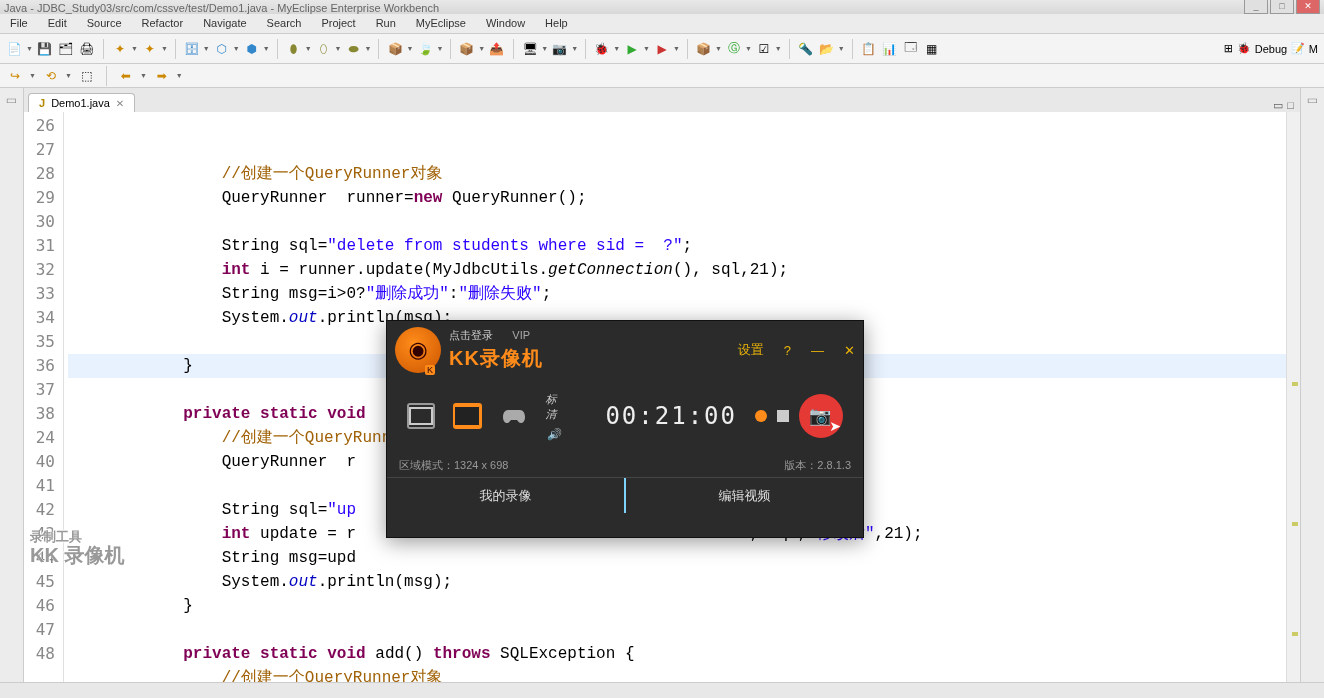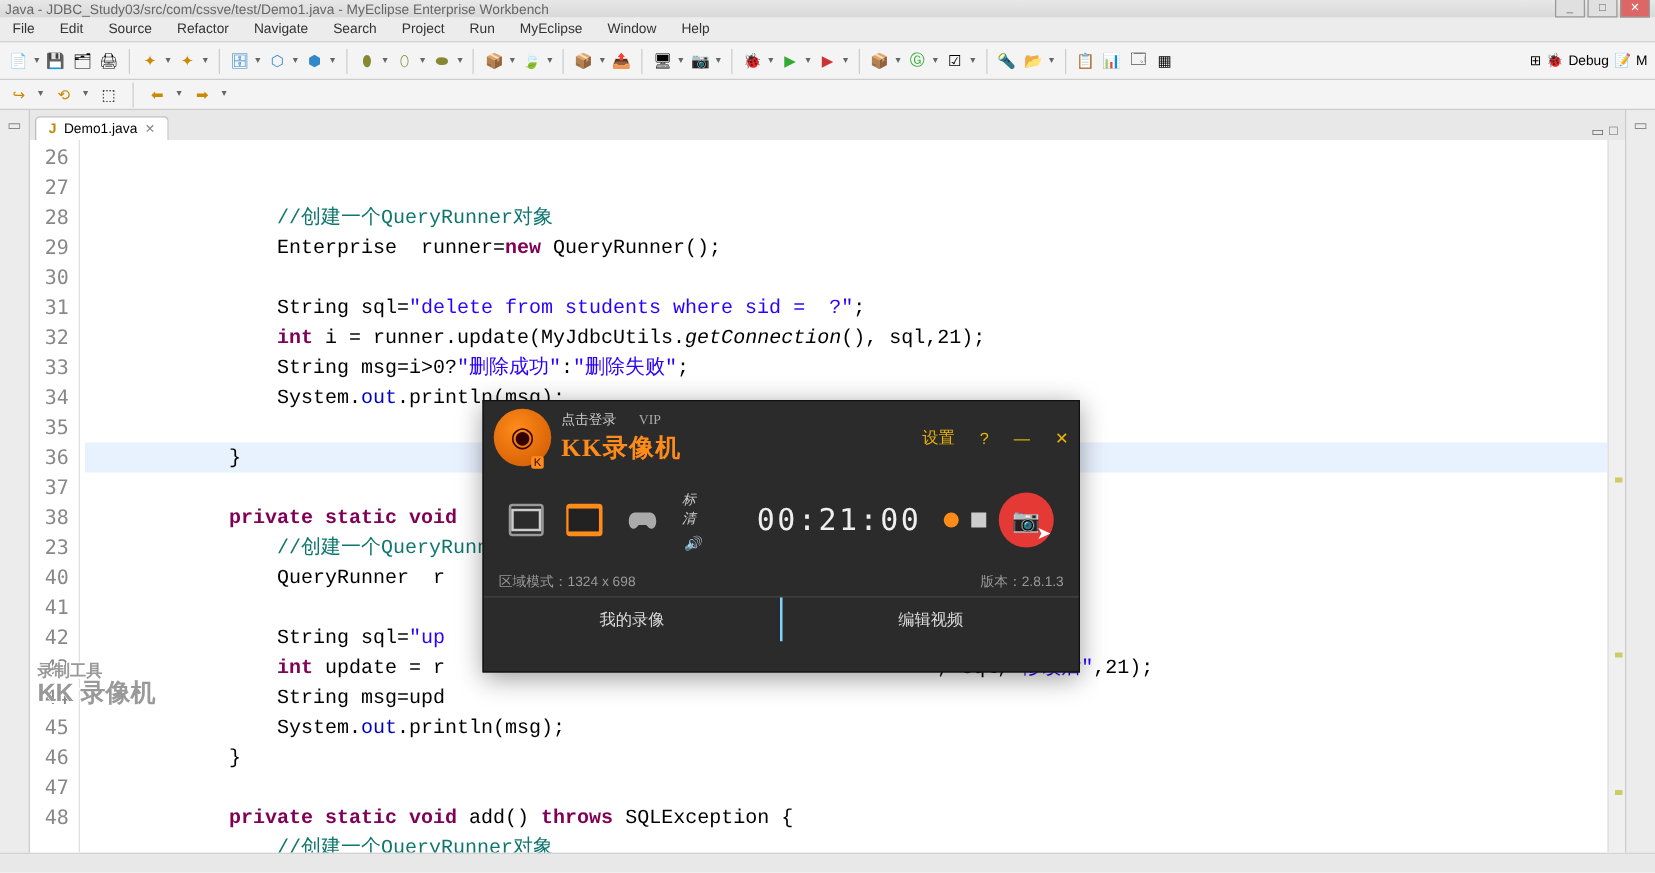--- a/index.html
+++ b/index.html
@@ -36,22 +36,22 @@
 .tabstrip-r { margin-left: auto; display:flex; gap:4px; padding-right:6px; color:#666; font-size:11px;}
 
 .code-area { display: flex; flex: 1; overflow: hidden; position: relative; }
 .gutter { width: 40px; background: #fff; border-right: 1px solid #e0e0e0; text-align: right; padding-right: 8px; color: #888; font-family: Consolas, monospace; font-size: 16px; line-height: 24px; padding-top: 2px; }
 .gutter .mark { position: relative; }
 .gutter .mark::before { content:"●"; position:absolute; left:-14px; color:#d90; font-size:10px; }
 .gutter .err::before { content:"◆"; position:absolute; left:-14px; color:#c33; font-size:10px; }
 .code { flex: 1; font-family: Consolas, "Courier New", monospace; font-size: 16px; line-height: 24px; white-space: pre; color: #000; padding-top: 2px; padding-left: 4px; }
 .code .kw { color: #7f0055; font-weight: bold; }
 .code .str { color: #2a00ff; }
-.code .cm { color: #0f766e; }
-.code .fld { color: #0000c0; }
+.code .cm { color: #a16207; }
+.code .fld { color: #0000c0; font-style: italic; }
 .code .mth { font-style: italic; }
 .rmargin { width: 14px; background: #f0f0f0; border-left: 1px solid #ddd; position:relative;}
 .rmargin .m1{position:absolute;top:270px;width:6px;height:4px;background:#cc6;right:2px;}
 .rmargin .m2{position:absolute;top:410px;width:6px;height:4px;background:#cc6;right:2px;}
 .rmargin .m3{position:absolute;top:520px;width:6px;height:4px;background:#cc6;right:2px;}
 .rbar { width: 24px; background: #ececec; border-left: 1px solid #ccc; }
 
 .code .hl { background: #e8f2fe; display:inline-block; width:100%;}
 
 
@@ -59,21 +59,21 @@
 
 
 .watermark { position: absolute; left: 30px; top: 530px; font-size: 20px; color: #999; font-weight: bold; text-shadow: 1px 1px 0 #fff, -1px -1px 0 #fff; line-height: 1.1; pointer-events: none; }
 .watermark .sm { font-size: 13px; }
 
 
 .kk { position: absolute; left: 386px; top: 320px; width: 478px; height: 218px; background: #2b2b2b; color: #ddd; border: 1px solid #111; font-size: 12px; box-shadow: 0 4px 20px rgba(0,0,0,.4); }
 .kk-top { height: 58px; display: flex; align-items: center; padding: 4px 8px; }
 .kk-logo { width: 46px; height: 46px; border-radius: 50%; background: radial-gradient(circle at 40% 35%, #ff8c1a, #cc5500); display: flex; align-items: center; justify-content: center; font-size: 22px; color: #300; position:relative;}
 .kk-logo::after{content:"K";position:absolute;bottom:-2px;right:6px;font-size:9px;background:#ff8c1a;color:#300;padding:0 2px;border-radius:2px;}
-.kk-login { margin-left: 8px; display: flex; flex-direction: column; gap: 2px; font-family: Liberation Serif, serif; }
+.kk-login { margin-left: 8px; display: flex; flex-direction: column; gap: 2px; }
 .kk-login .lg { color: #ccc; font-size: 11px; }
 .kk-login .brand { color: #ff8c1a; font-size: 20px; font-weight: bold; letter-spacing: 1px; }
 .kk-vip { color: #aaa; margin-left: 6px; font-size: 11px; }
 .kk-top-r { margin-left: auto; display: flex; gap: 20px; color: #eab308; font-size: 13px; align-items: center; }
 .kk-top-r span { cursor: default; }
 
 .kk-mid { height: 74px; display: flex; align-items: center; padding: 0 20px; gap: 18px; }
 .kk-mode { width: 34px; height: 26px; border: 2px solid #999; border-radius: 3px; display:flex;align-items:center;justify-content:center;}
 .kk-mode.sel { border-color: #ff8c1a; color: #ff8c1a; background:#ff8c1a;}
 .kk-mode.desk::after{content:"";width:20px;height:14px;border:2px solid #ccc;display:block;}
@@ -225,35 +225,35 @@
           <div>29</div>
           <div>30</div>
           <div>31</div>
           <div>32</div>
           <div>33</div>
           <div>34</div>
           <div>35</div>
           <div>36</div>
           <div class="mark">37</div>
           <div>38</div>
-          <div>23</div>
+          <div>24</div>
           <div>40</div>
           <div>41</div>
           <div>42</div>
           <div class="err">43</div>
           <div>44</div>
           <div>45</div>
           <div>46</div>
           <div class="mark">47</div>
           <div>48</div>
       </div>
       <div class="code">
 <span></span>
                 <span class="cm">//创建一个QueryRunner对象</span>
-                <span>Enterprise  runner=</span><span class="kw">new</span><span> QueryRunner();</span>
+                <span>QueryRunner  runner=</span><span class="kw">new</span><span> QueryRunner();</span>
 <span></span>
                 <span>String sql=</span><span class="str">"delete from students where sid =  ?"</span><span>;</span>
                 <span class="kw">int</span><span> i = runner.update(MyJdbcUtils.</span><span class="mth">getConnection</span><span>(), sql,21);</span>
                 <span>String msg=i&gt;0?</span><span class="str">"删除成功"</span><span>:</span><span class="str">"删除失败"</span><span>;</span>
                 <span>System.</span><span class="fld">out</span><span>.println(msg);</span>
 <span></span>
 <span class="hl">            }</span>
 <span></span>
             <span class="kw">private</span> <span class="kw">static</span> <span class="kw">void</span>
                 <span class="cm">//创建一个QueryRunner对象</span>

